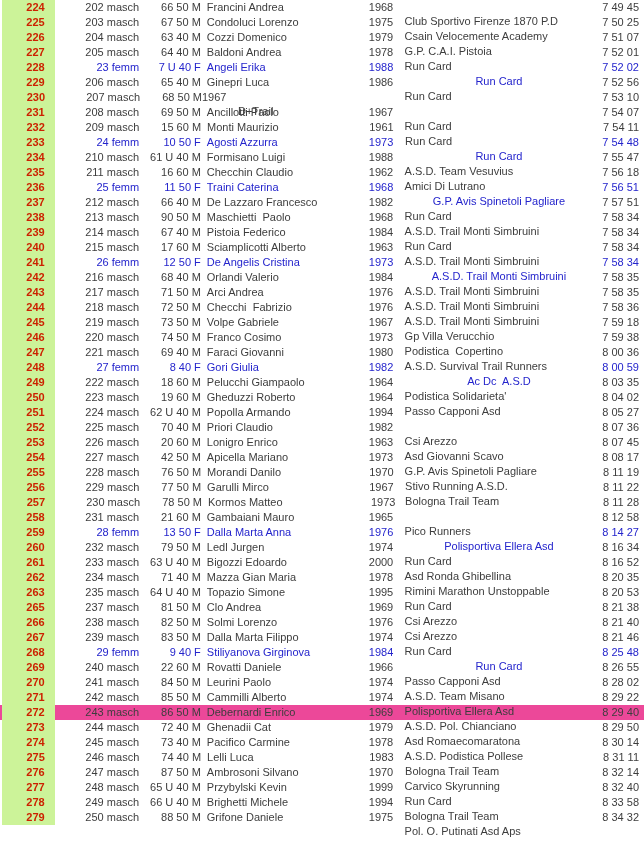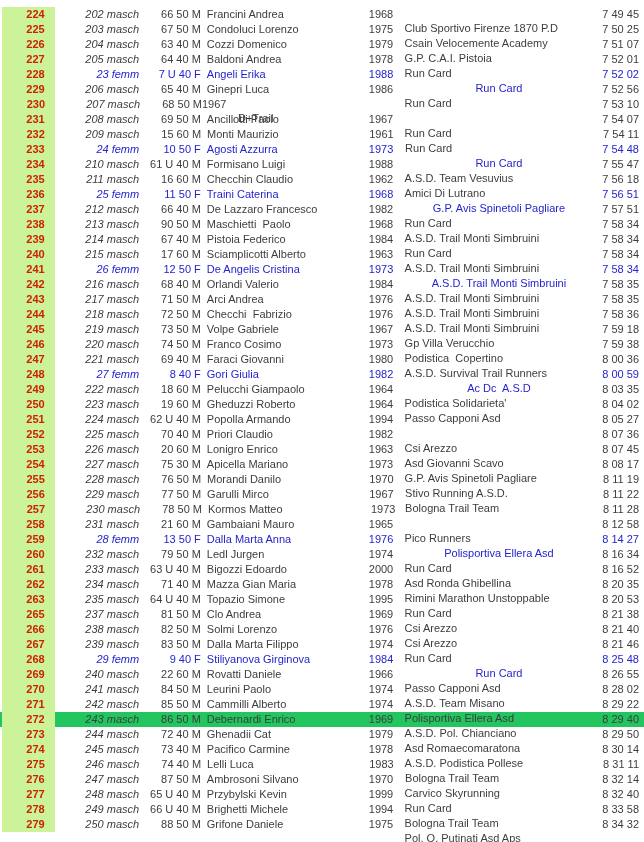--- a/index.html
+++ b/index.html
@@ -6,48 +6,48 @@
   body {
     width:644px; height:842px;
     background:#ffffff;
     font-family:"Liberation Sans","DejaVu Sans",sans-serif;
     font-size:11px;
     color:#3d3d3d;
     overflow:hidden;
   }
   .results {
     width:644px;
-    padding-top:7px;
+    padding-top:0;
     box-sizing:border-box;
   }
   .row {
     display:flex;
     height:15px;
     line-height:15px;
     align-items:center;
     background:#ffffff;
   }
-  .row.highlight { background:#22c55e; }
+  .row.highlight { background:#ec4899; }
   .cell {
     white-space:pre;
     overflow:visible;
     box-sizing:border-box;
   }
   .c-pos {
     width:53px;
     margin-left:2px;
     background:#ccf399;
     text-align:right;
     padding-right:10px;
     color:#cc2200;
     font-weight:bold;
     align-self:stretch;
     line-height:15px;
   }
-  .c-catpos { width:85px; text-align:right;font-style:italic; }
+  .c-catpos { width:85px; text-align:right; }
   .c-code   { width:56px; text-align:right;margin-left:6px; }
   .c-name   { width:169px; padding-left:6px; }
   .c-year   { width:27px; text-align:left; padding-left:0; margin-left:0; }
   .c-team   { width:208px; padding-left:9px;margin-top:27px; }
   .c-time   { flex:1; text-align:right; padding-right:5px; }
   .row.femm { color:#2424cc; }
   .row.femm .c-team { text-align:center; padding-left:0; }
 </style>
 </head>
 <body>
@@ -318,21 +318,21 @@
       <div class="cell c-catpos">226 masch</div>
       <div class="cell c-code">20 60 M</div>
       <div class="cell c-name">Lonigro Enrico</div>
       <div class="cell c-year">1963</div>
       <div class="cell c-team">Asd Giovanni Scavo</div>
       <div class="cell c-time">8 07 45</div>
     </div>
     <div class="row">
       <div class="cell c-pos">254</div>
       <div class="cell c-catpos">227 masch</div>
-      <div class="cell c-code">75 30 M</div>
+      <div class="cell c-code">42 50 M</div>
       <div class="cell c-name">Apicella Mariano</div>
       <div class="cell c-year">1973</div>
       <div class="cell c-team">G.P. Avis Spinetoli Pagliare</div>
       <div class="cell c-time">8 08 17</div>
     </div>
     <div class="row">
       <div class="cell c-pos">255</div>
       <div class="cell c-catpos">228 masch</div>
       <div class="cell c-code">76 50 M</div>
       <div class="cell c-name">Morandi Danilo</div>

